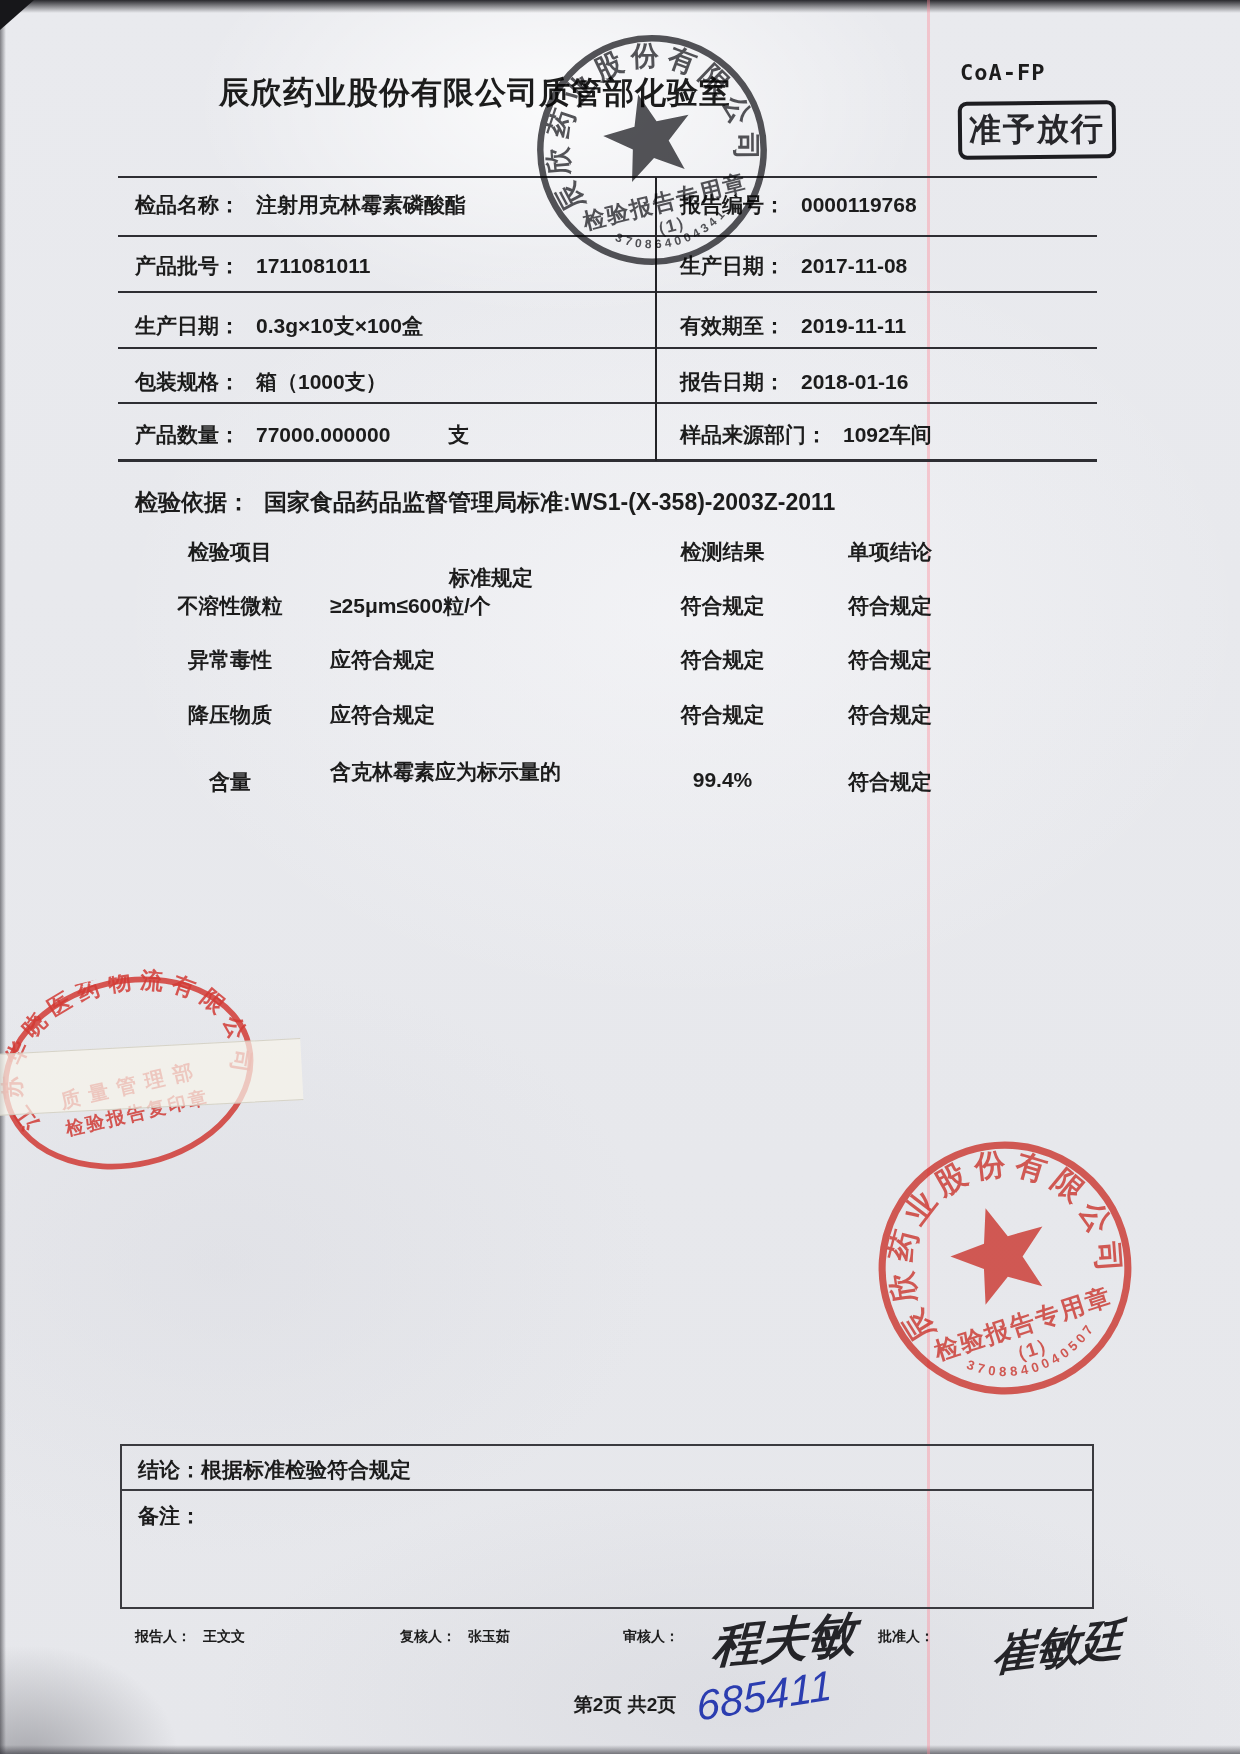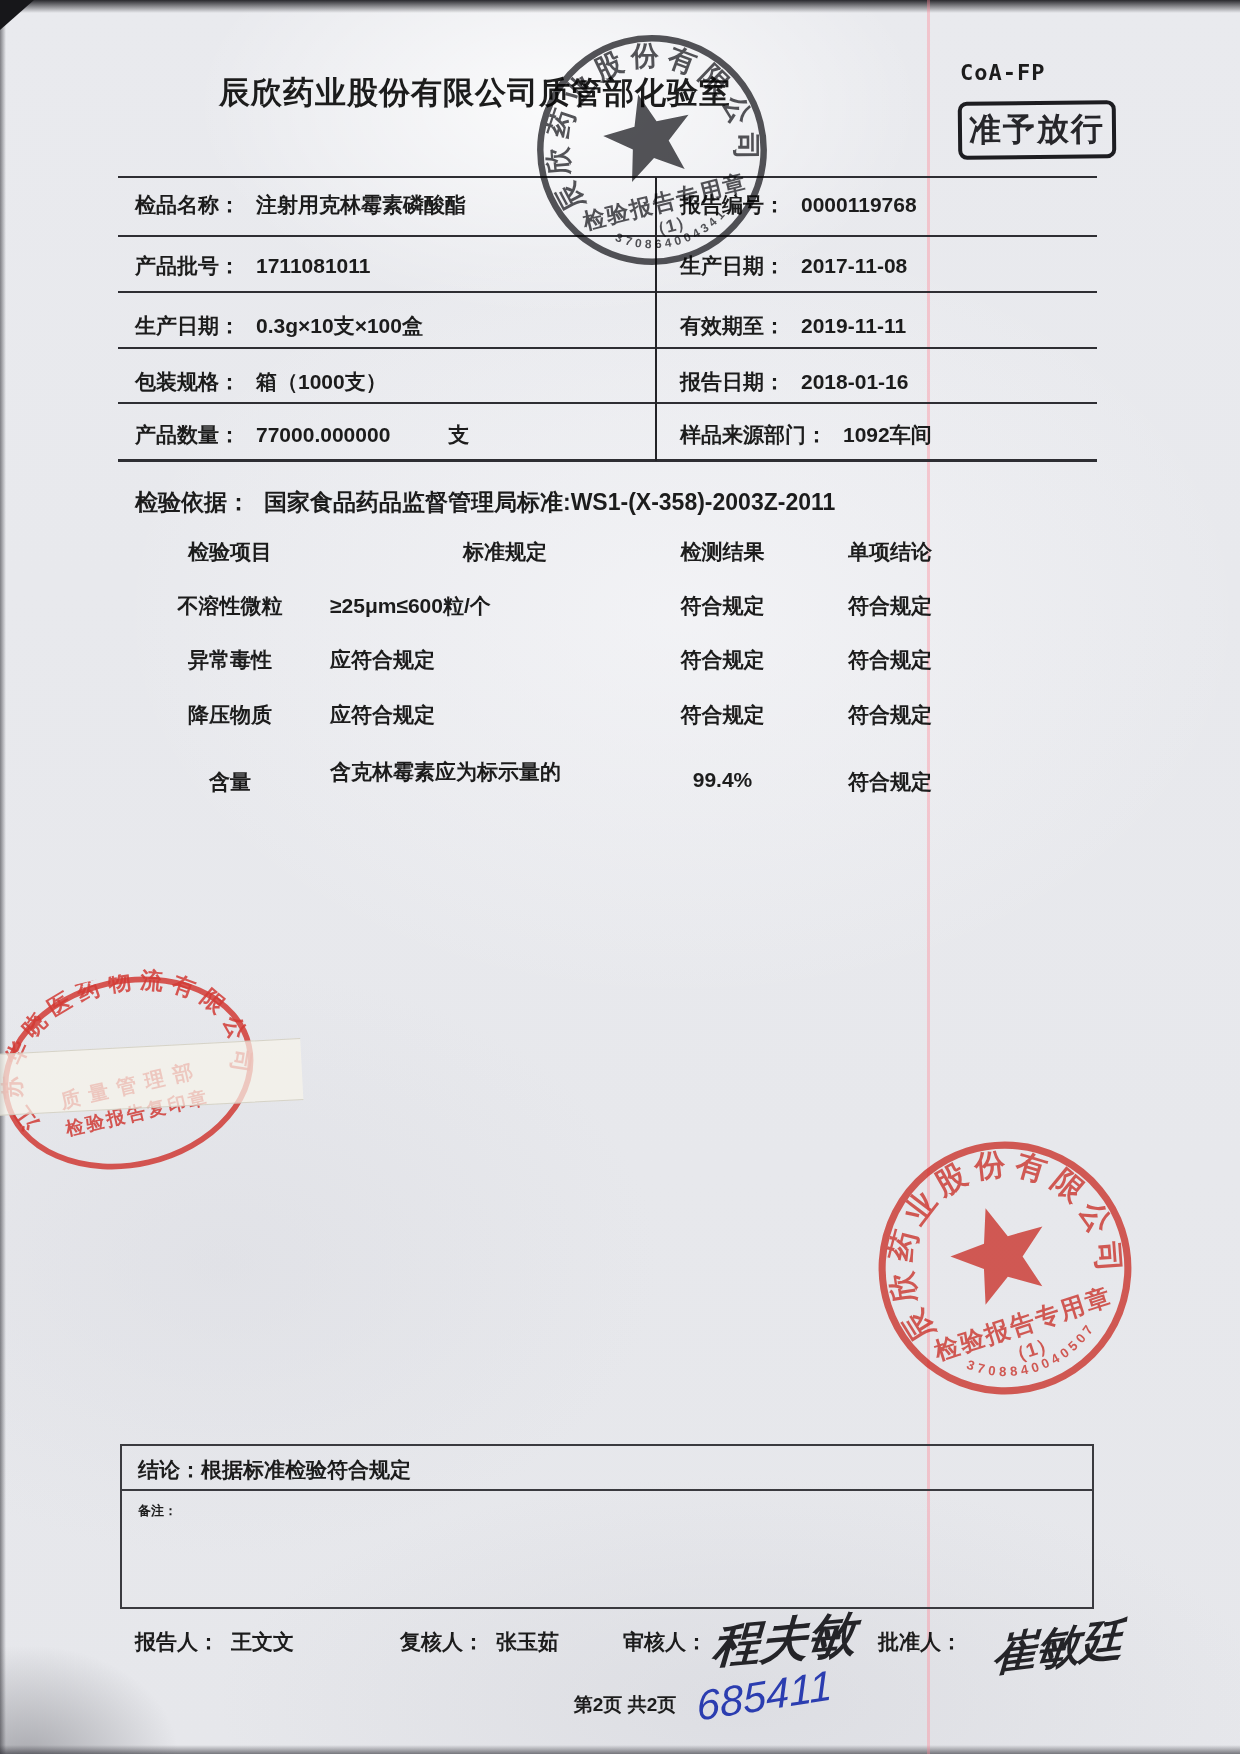--- a/index.html
+++ b/index.html
@@ -40,29 +40,29 @@
   .rcell{left:680px;}
   
   .basis{left:135px;top:487px;font-size:23px;font-weight:700;z-index:10;white-space:nowrap;}
   .basis .val{margin-left:14px;}
   
   .tcell{font-size:21px;font-weight:600;z-index:10;white-space:nowrap;}
   .c-item{left:150px;width:160px;text-align:center;}
   .c-spec{left:330px;width:340px;text-align:left;}
   .c-res{left:655px;width:135px;text-align:center;}
   .c-con{left:820px;width:140px;text-align:center;}
-  .h-spec{left:417px;width:130px;text-align:right;}
+  .h-spec{left:426px;width:130px;text-align:center;margin-top:26px;}
   .spec2{display:block;margin-top:2px;}
   
   .conc-box{left:120px;top:1444px;width:970px;height:161px;border:2px solid #3a3a3f;z-index:10;}
   .conc-divider{left:120px;top:1489px;width:972px;height:2px;background:#3a3a3f;z-index:11;}
   .conc-text{left:138px;top:1456px;font-size:21px;font-weight:600;z-index:12;}
-  .remark-text{left:138px;top:1502px;font-size:13px;font-weight:600;z-index:12;}
-  
-  .sig-label{font-size:21px;font-weight:600;z-index:10;white-space:nowrap;top:1628px;}
+  .remark-text{left:138px;top:1502px;font-size:21px;font-weight:600;z-index:12;}
+  
+  .sig-label{font-size:14px;font-weight:600;z-index:10;white-space:nowrap;top:1628px;}
   .sig-name{margin-left:12px;font-weight:700;}
   .handwriting{font-style:italic;font-weight:700;color:#242428;z-index:13;white-space:nowrap;}
   .hw-auditor{left:712px;top:1608px;font-size:48px;transform:rotate(-5deg) skewX(-8deg);}
   .hw-approver{left:992px;top:1618px;font-size:44px;transform:rotate(-7deg) skewX(-10deg);}
   .hw-blue{left:696px;top:1672px;font-size:42px;font-style:italic;font-weight:500;color:#2b3db0;transform:rotate(-9deg) skewX(-6deg);z-index:13;}
   .page-info{left:0;top:1692px;width:1250px;text-align:center;font-size:19px;font-weight:600;z-index:10;}
   
   .stamp{z-index:20;mix-blend-mode:multiply;}
   .seal-black{color:rgba(43,43,47,.8);}
   .seal-red{color:rgba(225,62,52,.82);}

